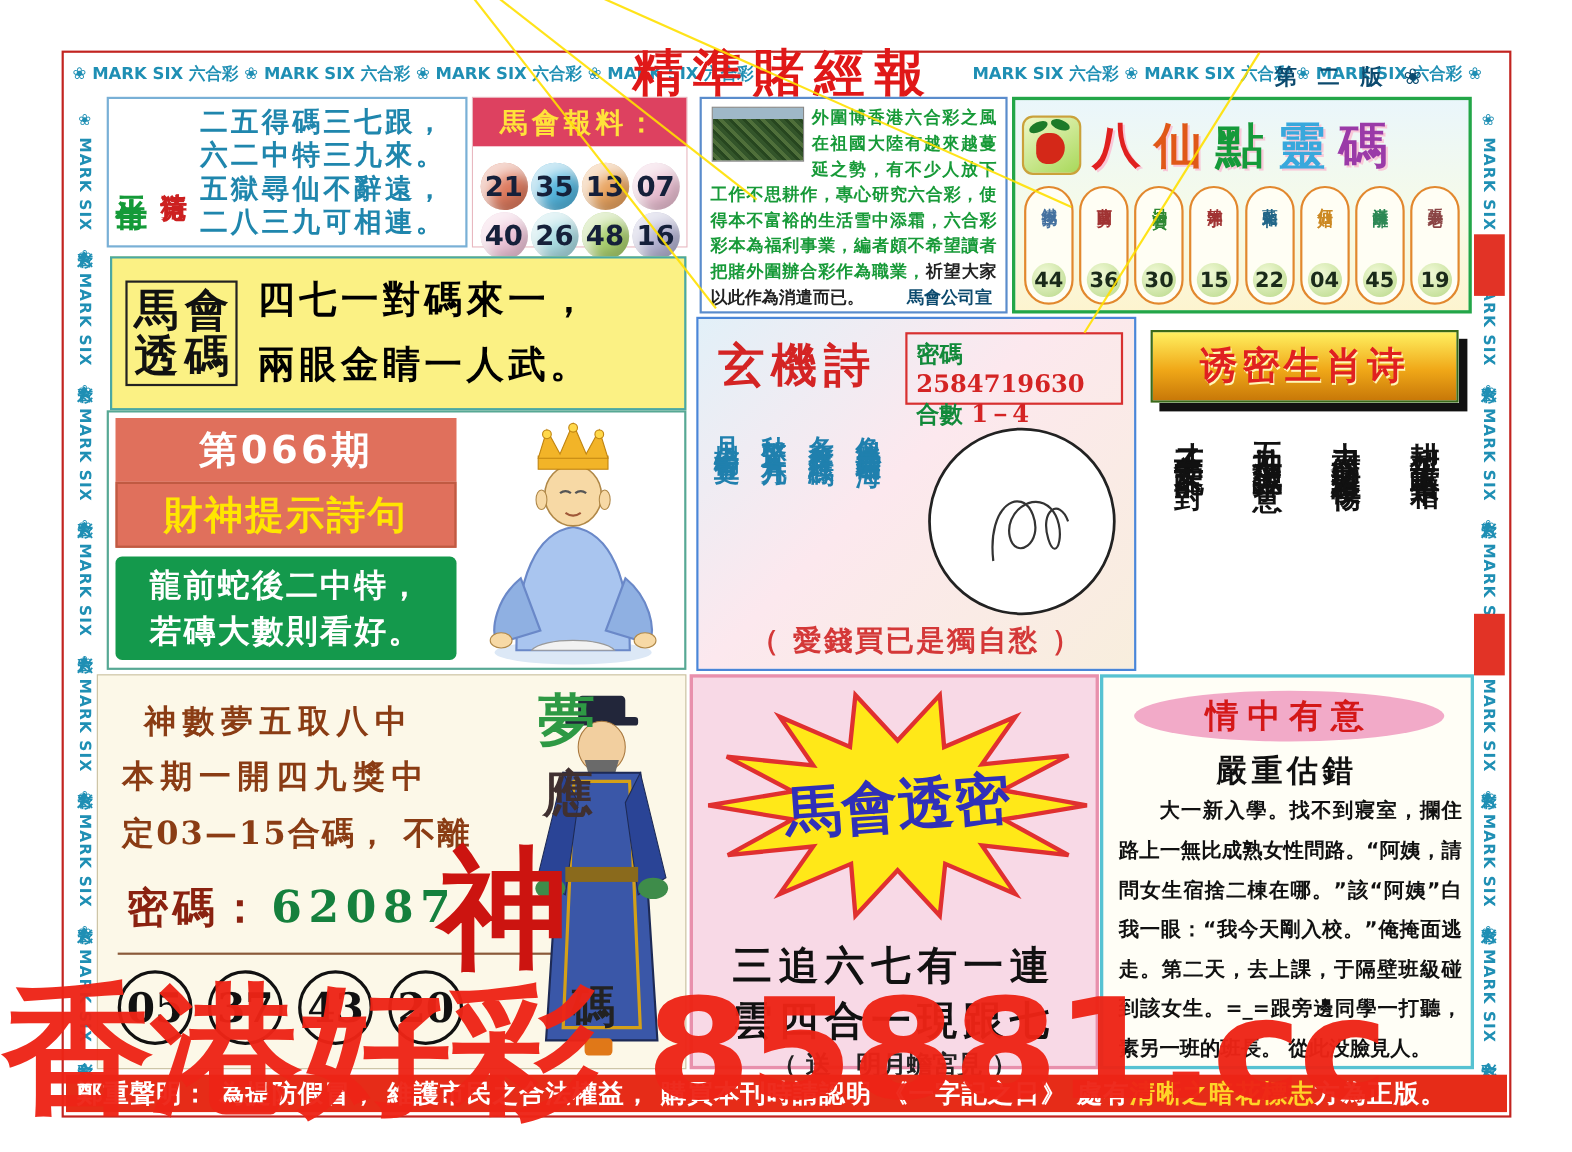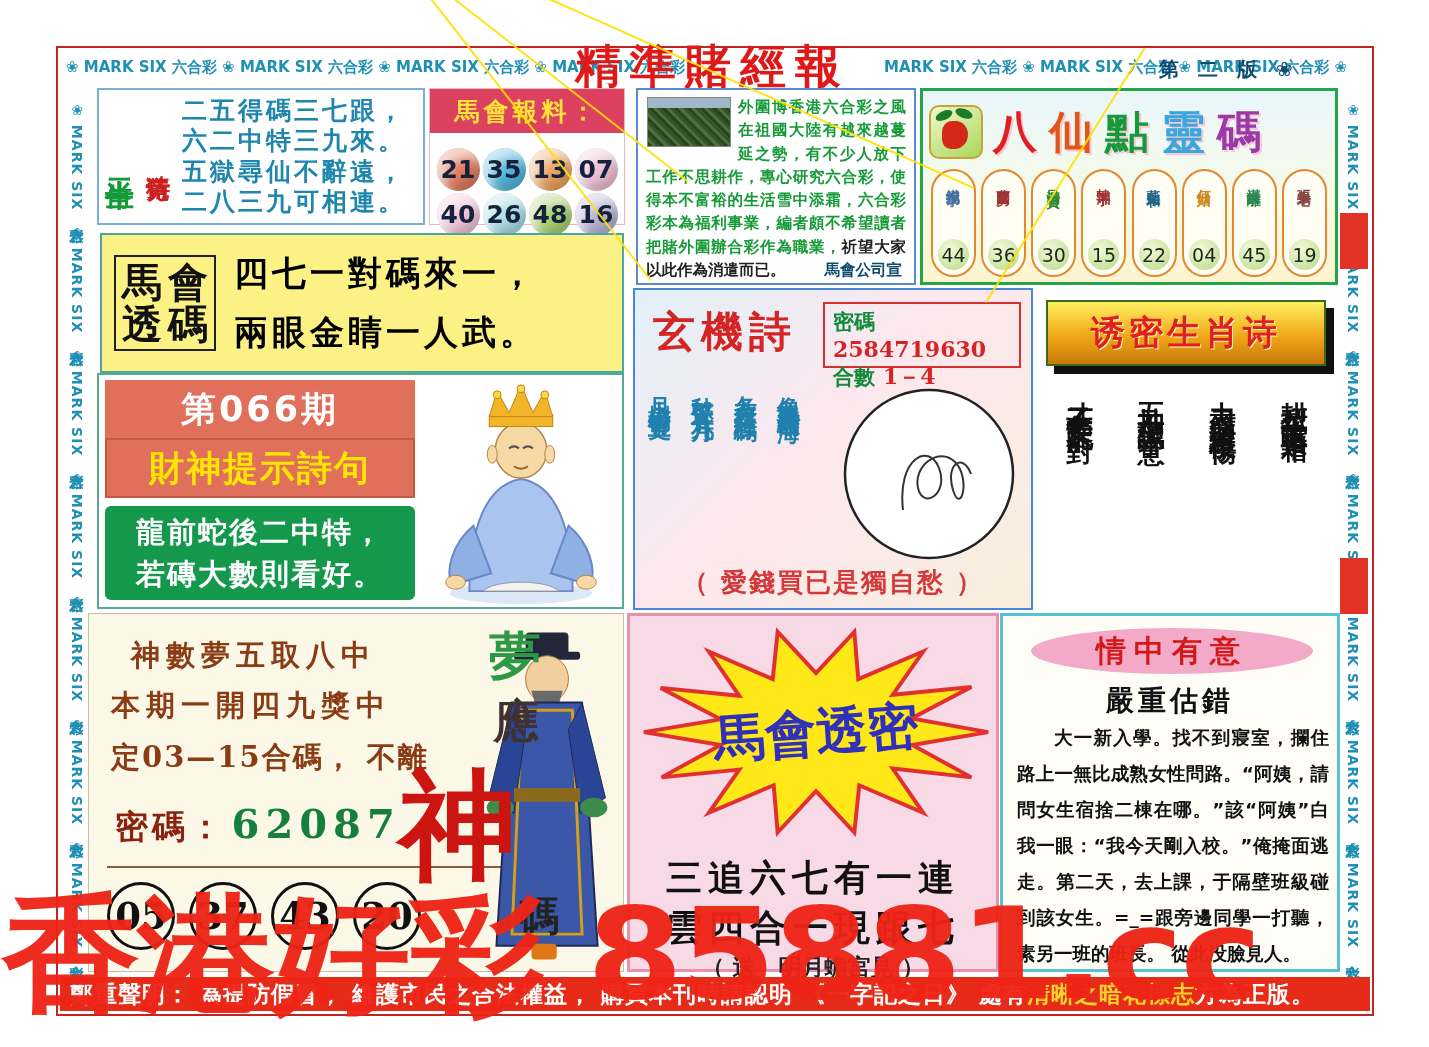--- a/index.html
+++ b/index.html
@@ -64,21 +64,21 @@
   .bx-icon .leaf1{left:4px;top:4px;transform:rotate(-25deg);}
   .bx-icon .leaf2{left:24px;top:2px;transform:rotate(20deg);}
   .bx-title span{font-size:44px;font-weight:bold;letter-spacing:12px;font-family:"DejaVu Serif",serif;
                  text-shadow:2px 2px 0 #f8c8d8;}
   .capsules{display:flex;justify-content:space-between;padding:0 2px;}
   .capsule{width:45px;height:108px;background:#fffef4;border:2px solid #e2882e;border-radius:24px;
            display:flex;flex-direction:column;align-items:center;justify-content:space-between;
            padding:7px 0 5px;box-sizing:border-box;}
   .cap-name{font-size:14px;font-weight:bold;letter-spacing:2px;}
   .cap-num{width:31px;height:31px;border-radius:50%;background:radial-gradient(circle at 38% 32%,#f2fad8,#b8d888);
-           display:flex;align-items:center;justify-content:center;font-size:19px;font-weight:normal;color:#1a2a1a;}
+           display:flex;align-items:center;justify-content:center;font-size:19px;font-weight:bold;color:#1a2a1a;}
 
   
   .touma{left:100px;top:233px;width:524px;height:140px;background:#fbf184;border:2px solid #49a8a4;
          box-sizing:border-box;display:flex;align-items:center;gap:18px;padding:0 12px;}
   .touma-title{border:2px solid #222;padding:4px 6px;display:grid;grid-template-columns:auto auto;
          gap:0 6px;font-family:"DejaVu Serif",serif;font-size:40px;font-weight:bold;color:#111;line-height:1.05;}
   .touma-lines{font-family:"DejaVu Serif",serif;font-size:34px;font-weight:bold;color:#000000;
          line-height:1.75;letter-spacing:4px;white-space:nowrap;}
 
   
@@ -119,21 +119,21 @@
   .sx-cols{position:absolute;left:8px;top:92px;width:286px;display:flex;flex-direction:row-reverse;
            justify-content:space-around;}
   .sx-cols .col{color:#111;font-size:27px;font-weight:bold;font-family:"DejaVu Serif",serif;
            letter-spacing:6px;height:220px;}
 
   
   .dream{left:88px;top:613px;width:536px;height:359px;background:#fcf8e8;border:1px solid #c8bfa0;box-sizing:border-box;}
   .dr-line{position:absolute;font-family:"DejaVu Serif",serif;font-weight:bold;color:#8a3c14;
            font-size:29px;letter-spacing:6px;white-space:nowrap;}
   .dr-mima{position:absolute;left:26px;top:186px;font-family:"DejaVu Serif",serif;font-weight:bold;}
-  .dr-mima .lbl{color:#8a2210;font-size:33px;letter-spacing:4px;}
+  .dr-mima .lbl{color:#8a2210;font-size:38px;letter-spacing:4px;}
   .dr-mima .val{color:#15803d;font-size:40px;letter-spacing:6px;}
   .dr-rule{position:absolute;left:18px;top:252px;width:400px;border-top:2px solid #8a5a3a;}
   .dr-nums{position:absolute;left:18px;top:268px;display:flex;gap:14px;}
   .dr-num{width:62px;height:62px;border:3px solid #111;border-radius:50%;display:flex;align-items:center;
           justify-content:center;font-size:37px;font-weight:bold;font-family:"DejaVu Serif",serif;color:#111;}
   .dr-char{position:absolute;font-family:"DejaVu Serif",serif;font-weight:bold;line-height:1;}
   .dr-fig{position:absolute;left:386px;top:4px;width:146px;height:350px;}
 
   
   .toumi{left:627px;top:613px;width:372px;height:359px;background:#f8d9e6;border:3px solid #e890ac;box-sizing:border-box;}

